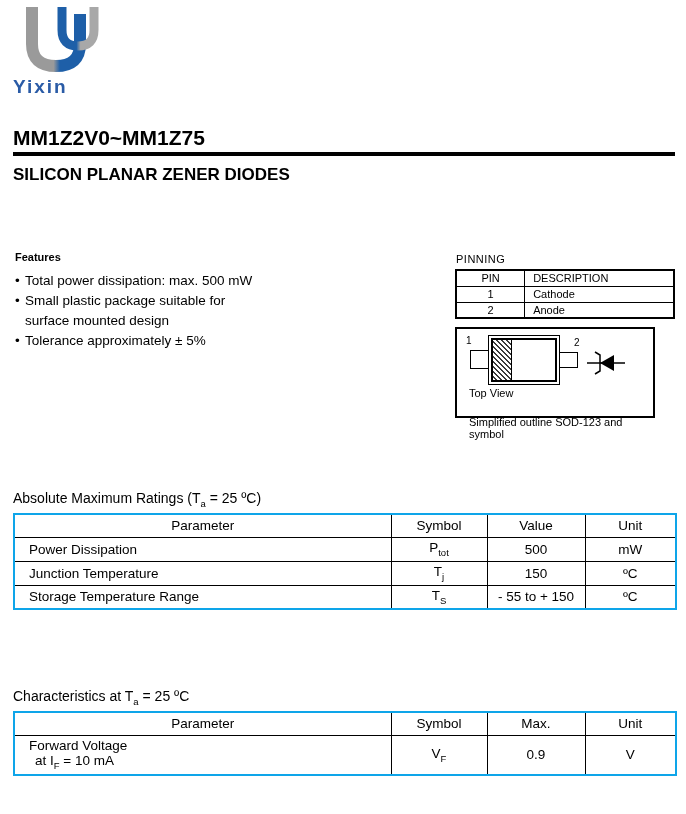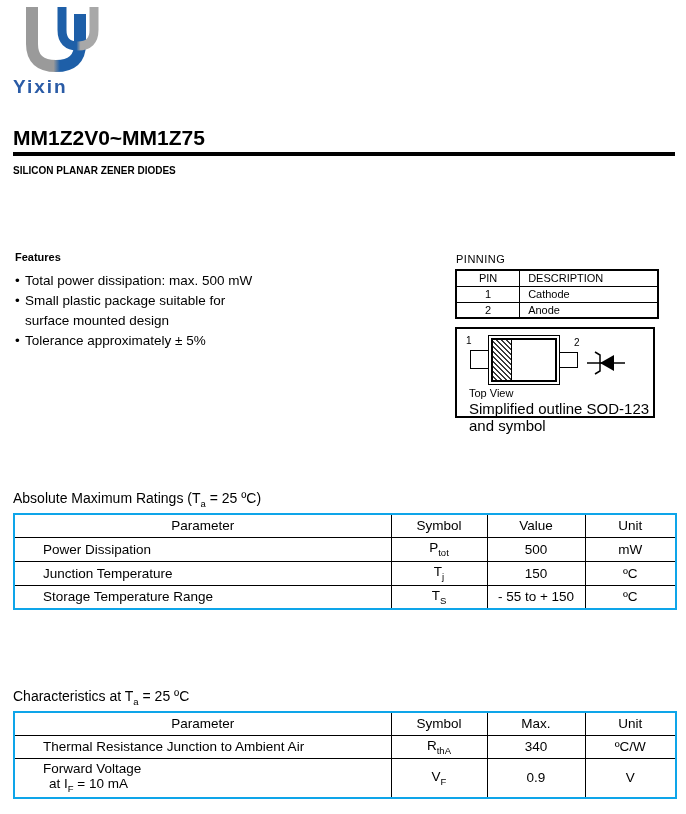--- a/index.html
+++ b/index.html
@@ -12,32 +12,32 @@
   
   .logo-svg { position:absolute; left:22px; top:6px; }
   .brand-name {
     position:absolute; left:13px; top:76px;
     font-size:19px; font-weight:700; color:#2a5ba6; letter-spacing:2px;
   }
 
   
   .part-title { position:absolute; left:13px; top:126px; font-size:21px; font-weight:700; }
   .rule { position:absolute; left:13px; top:152px; width:662px; height:4px; background:#000; }
-  .subtitle { position:absolute; left:13px; top:165px; font-size:10px; font-weight:700; }
+  .subtitle { position:absolute; left:13px; top:165px; font-size:17px; font-weight:700; }
 
   
   .features { position:absolute; left:15px; top:251px; width:400px; }
   .features-heading { font-size:11px; font-weight:700; margin-bottom:8px; }
   .feat-item { display:flex; font-size:13.5px; line-height:20px; }
   .bullet { width:10px; flex:0 0 10px; }
   .feat-lines div { line-height:20px; }
 
   
   .pinning-heading { position:absolute; left:456px; top:253px; font-size:11px; letter-spacing:0.5px; }
-  .pin-table { position:absolute; left:455px; top:269px; width:204px;
+  .pin-table { position:absolute; left:455px; top:269px; width:220px;
     border-collapse:collapse; border:2px solid #000; font-size:11px; }
   .pin-table th, .pin-table td { border:1px solid #000; font-weight:400; height:16px; }
   .pin-table .c-pin { width:63px; text-align:center; }
   .pin-table .c-desc { width:137px; text-align:left; padding-left:8px; }
 
   
   .outline-box { position:absolute; left:455px; top:327px; width:200px; height:91px;
     border:2px solid #000; }
   .pkg-body-outer { position:absolute; left:31px; top:6px; width:72px; height:50px;
     border:1px solid #000; padding:2px; background:#fff; }
@@ -48,40 +48,40 @@
     background:repeating-linear-gradient(45deg,#fff 0px,#fff 2px,#3a3a3a 2px,#3a3a3a 3.5px); }
   .pin-left { position:absolute; left:13px; top:21px; width:19px; height:19px;
     border:1px solid #000; background:#fff; }
   .pin-right { position:absolute; left:102px; top:23px; width:19px; height:16px;
     border:1px solid #000; background:#fff; }
   .pin-num { position:absolute; font-size:10px; }
   .pin1-label { left:9px; top:6px; }
   .pin2-label { left:117px; top:8px; }
   .zener-svg { position:absolute; left:130px; top:21px; }
   .cap1 { position:absolute; left:12px; top:58px; font-size:11px; }
-  .cap2 { position:absolute; left:12px; top:71px; font-size:15px; }
+  .cap2 { position:absolute; left:12px; top:87px; font-size:11px; }
 
   
   .sec-heading { position:absolute; left:13px; font-size:14px; font-weight:400; }
   .amr-heading { top:490px; }
   .chr-heading { top:688px; }
   sub { font-size:9.5px; }
 
   
   .big-table { position:absolute; left:13px; width:662px; border-collapse:collapse;
     border:2px solid #0ea5e9; font-size:13.5px; table-layout:fixed; }
   .big-table th, .big-table td { border:1px solid #000; font-weight:400; vertical-align:middle; }
   .big-table th { text-align:center; }
   .amr-table { top:513px; }
   .chr-table { top:711px; }
   .col-param { width:377px; }
   .col-sym   { width:96px; }
   .col-val   { width:98px; }
   .col-unit  { width:91px; }
-  .cell-param { text-align:left; padding-left:28px; }
+  .cell-param { text-align:left; padding-left:14px; }
   .cell-c { text-align:center;margin-top:12px; }
   tr.hrow td, tr.hrow th { height:23px; }
   tr.rrow td { height:24px; }
   tr.rrow23 td { height:23px; }
   tr.rrow40 td { height:40px; }
   .param-line2 { padding-left:6px; }
 </style>
 </head>
 <body>
 
@@ -217,26 +217,20 @@
       <col class="col-val">
       <col class="col-unit">
     </colgroup>
   <tbody>
       <tr class="hrow">
     <th>Parameter</th>
     <th>Symbol</th>
     <th>Max.</th>
     <th>Unit</th>
   </tr>
-  <tr class="rrow23">
-    <td class="cell-param">Thermal Resistance Junction to Ambient Air</td>
-    <td class="cell-c"><span>R</span><sub>thA</sub></td>
-    <td class="cell-c">340</td>
-    <td class="cell-c">ºC/W</td>
-  </tr>
   <tr class="rrow40">
     <td class="cell-param">
       <div>Forward Voltage</div>
       <div class="param-line2"><span>at I</span><sub>F</sub><span> = 10 mA</span></div>
     </td>
     <td class="cell-c"><span>V</span><sub>F</sub></td>
     <td class="cell-c">0.9</td>
     <td class="cell-c">V</td>
   </tr>
 </tbody>

